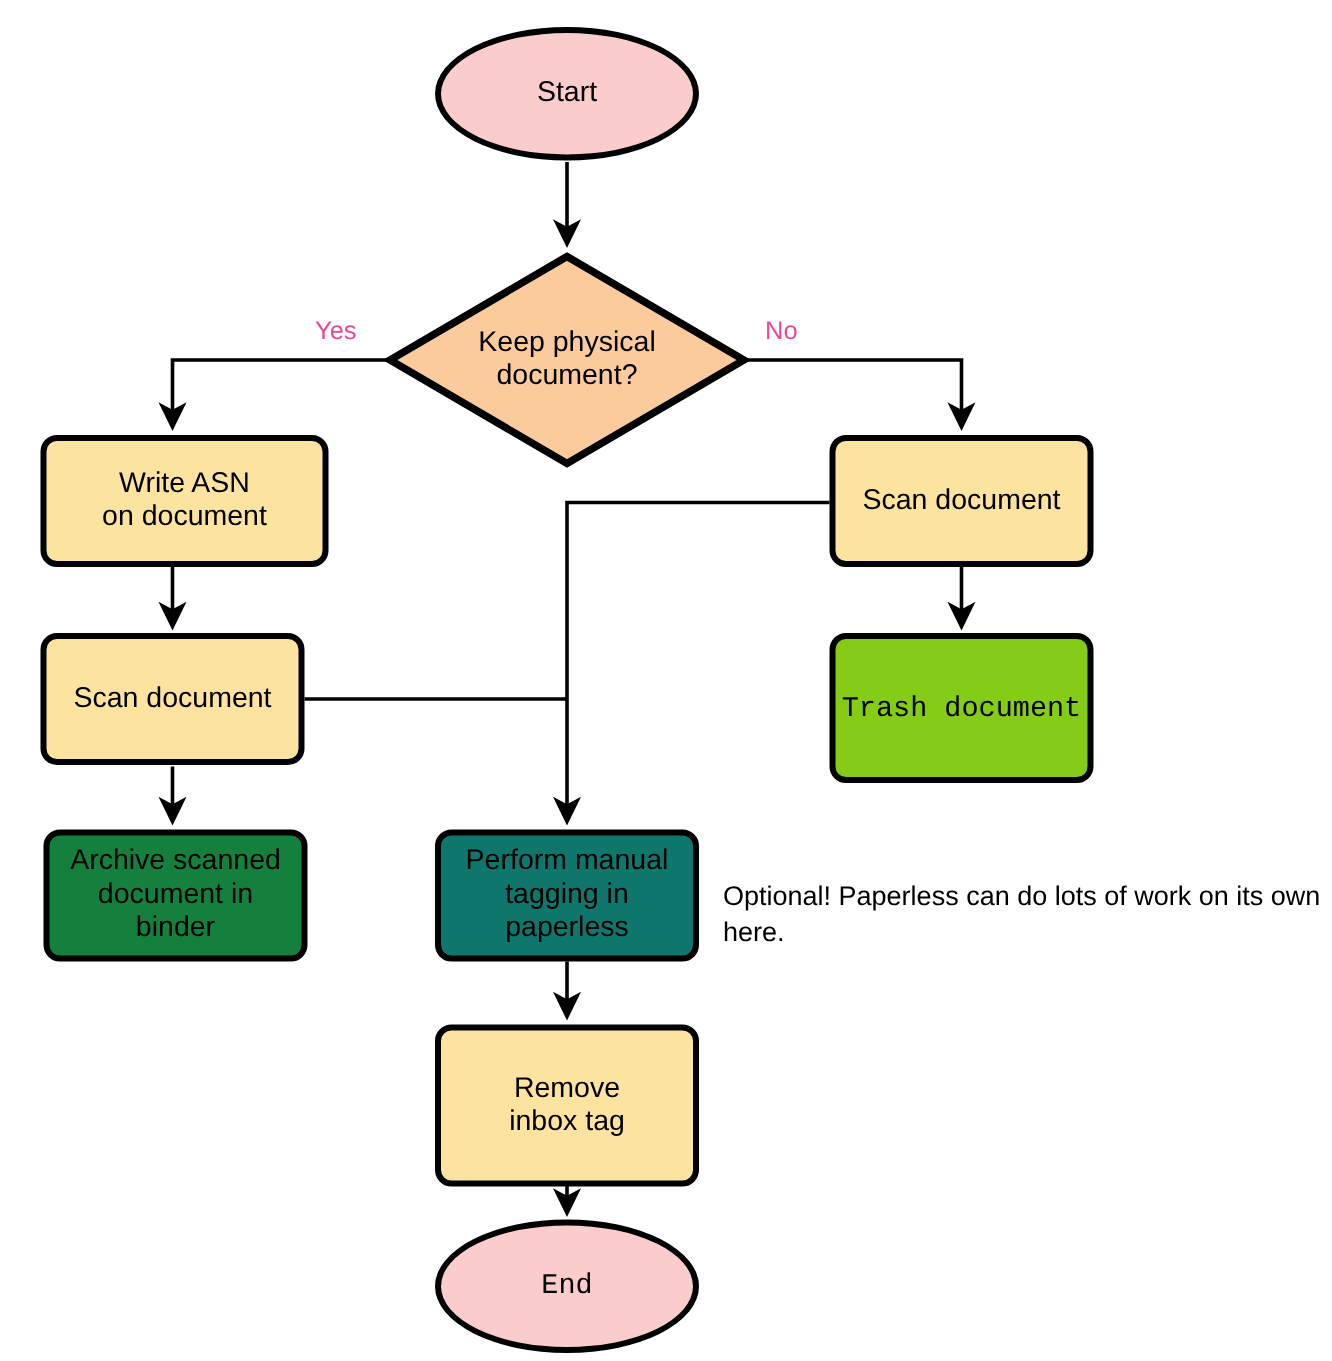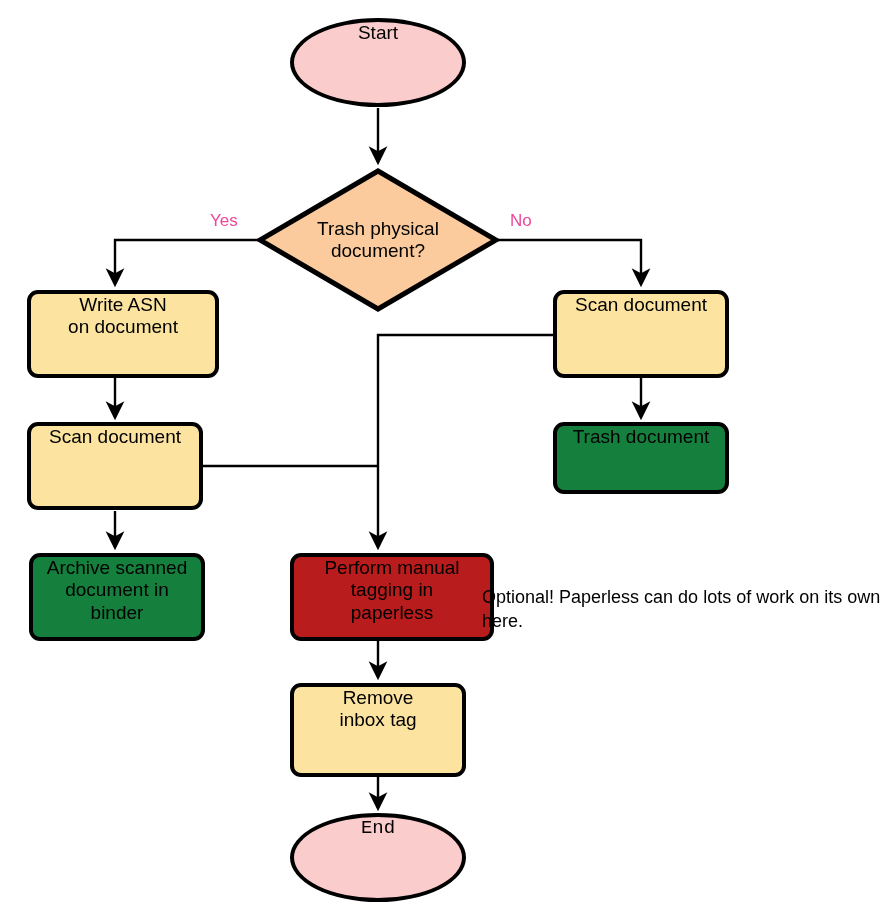--- a/index.html
+++ b/index.html
@@ -24,21 +24,21 @@
     position: absolute;
     left: 0;
     top: 0;
     width: 888px;
     height: 907px;
   }
   .node {
     position: absolute;
     box-sizing: border-box;
     display: flex;
-    align-items: flex-start;
+    align-items: center;
     justify-content: center;
     text-align: center;
     line-height: 1.18;
     z-index: 2;
   }
   .node-label {
     display: block;
     white-space: pre-line;
   }
   .terminator {
@@ -122,21 +122,21 @@
   </svg>
 
   <div class="node terminator" style="left:290px; top:18px; width:176px; height:89px; background:#facccb;">
     <span class="node-label">Start</span>
   </div>
 
   <div class="decision-wrap" style="left:256px; top:167px; width:244px; height:146px;">
     <svg class="decision-svg" width="244" height="146" viewBox="0 0 244 146" aria-hidden="true">
       <polygon points="122,4 240,73 122,142 4,73" fill="#fbcb9d" stroke="#000000" stroke-width="5" stroke-linejoin="miter"></polygon>
     </svg>
-    <span class="decision-text">Trash physical
+    <span class="decision-text">Keep physical
 document?</span>
   </div>
 
   <div class="edge-label" style="left:210px; top:211px;">Yes</div>
   <div class="edge-label" style="left:510px; top:211px;">No</div>
 
   <div class="node process" style="left:27px; top:290px; width:192px; height:88px; background:#fce4a0;">
     <span class="node-label">Write ASN
 on document</span>
   </div>
@@ -148,31 +148,31 @@
   <div class="node process" style="left:29px; top:553px; width:176px; height:88px; background:#15803d;">
     <span class="node-label">Archive scanned
 document in
 binder</span>
   </div>
 
   <div class="node process" style="left:553px; top:290px; width:176px; height:88px; background:#fce4a0;">
     <span class="node-label">Scan document</span>
   </div>
 
-  <div class="node process" style="left:553px; top:422px; width:176px; height:72px; background:#15803d;">
+  <div class="node process" style="left:553px; top:422px; width:176px; height:100px; background:#84cc16;font-family:Liberation Mono, monospace;">
     <span class="node-label">Trash document</span>
   </div>
 
-  <div class="node process" style="left:290px; top:553px; width:204px; height:88px; background:#b91c1c;">
+  <div class="node process" style="left:290px; top:553px; width:176px; height:88px; background:#0f766e;">
     <span class="node-label">Perform manual
 tagging in
 paperless</span>
   </div>
 
-  <div class="node process" style="left:290px; top:683px; width:176px; height:94px; background:#fce4a0;">
+  <div class="node process" style="left:290px; top:683px; width:176px; height:108px; background:#fce4a0;">
     <span class="node-label">Remove
 inbox tag</span>
   </div>
 
   <div class="node terminator" style="left:290px; top:813px; width:176px; height:89px; background:#facccb;font-family:Liberation Mono, monospace;">
     <span class="node-label">End</span>
   </div>
 
   <div class="note" style="left:482px; top:586px; width:400px;">Optional! Paperless can do lots of work on its own here.</div>
 

